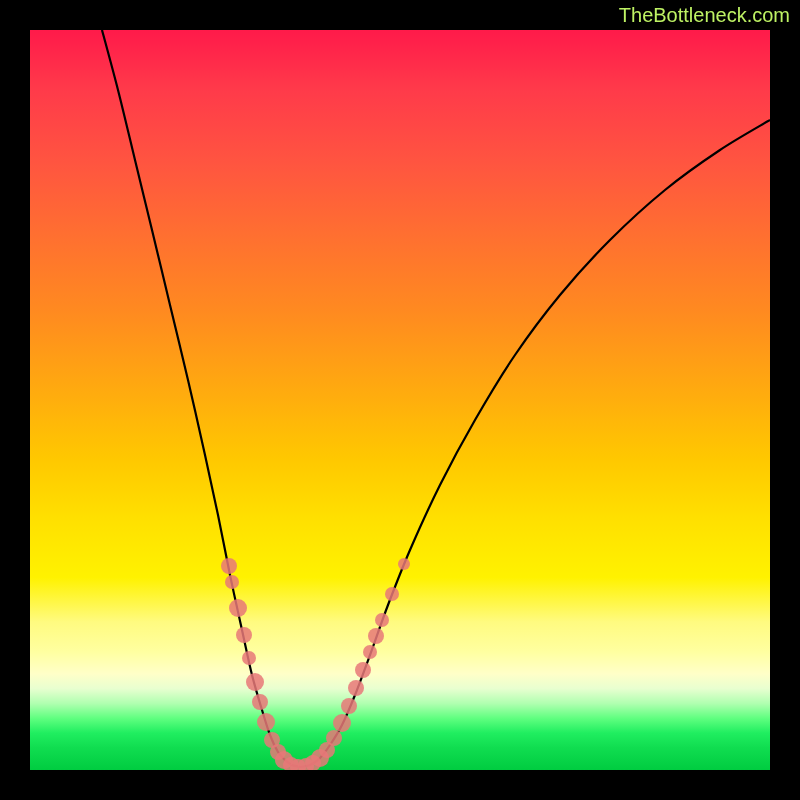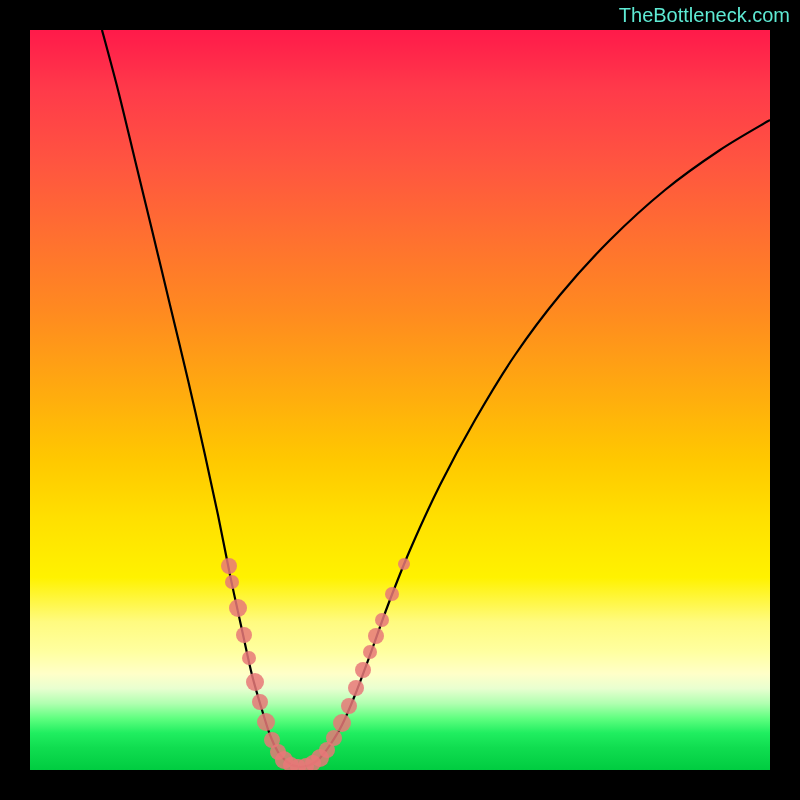--- a/index.html
+++ b/index.html
@@ -13,21 +13,21 @@
       background: #000;
       position: relative;
       overflow: hidden;
     }
     .attribution {
       position: absolute;
       top: 4px;
       right: 10px;
       font-family: Arial, sans-serif;
       font-size: 20px;
-      color: #5eead4;
+      color: #bef264;
       z-index: 10;
     }
     .chart-area {
       position: absolute;
       left: 30px;
       top: 30px;
       width: 740px;
       height: 740px;
       background: linear-gradient(to bottom,
         #ff1a4a 0%,

